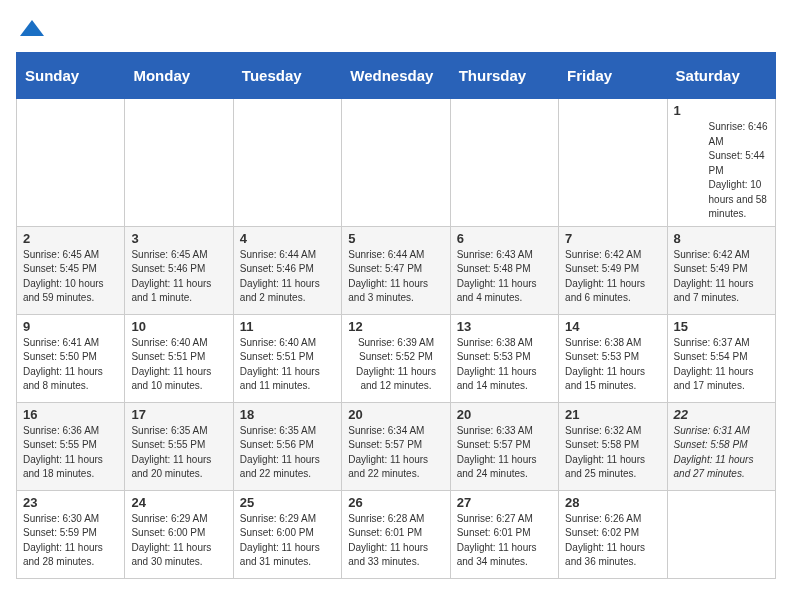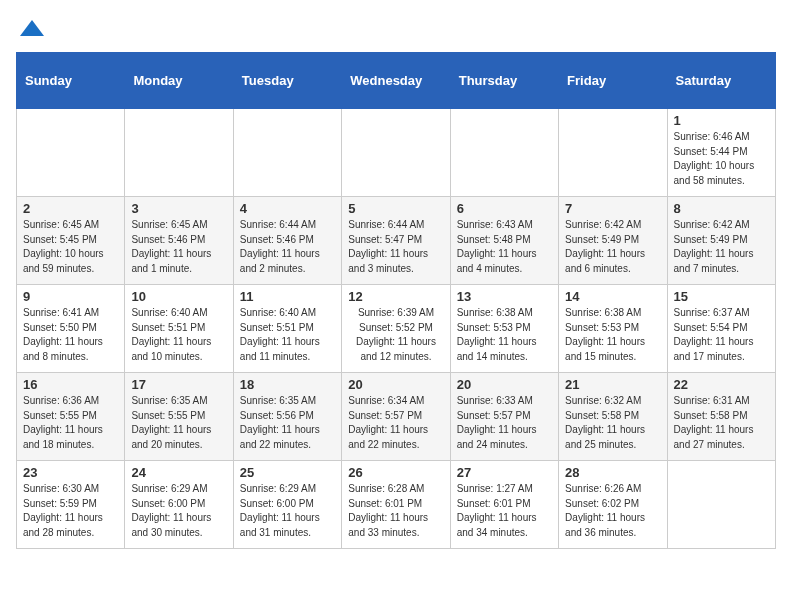--- a/index.html
+++ b/index.html
@@ -45,23 +45,23 @@
       color: #333;
     }
     .calendar {
       width: 100%;
       border-collapse: collapse;
       border: 1px solid #ccc;
     }
     .calendar th {
       background-color: #2962b8;
       color: white;
-      font-size: 13px;
+      font-size: 15px;
       font-weight: bold;
-      padding: 20px 8px;
+      padding: 14px 8px;
       text-align: left;
       border: 1px solid #2962b8;
     }
     .calendar td {
       border: 1px solid #ccc;
       vertical-align: top;
       padding: 4px 6px;
       font-size: 10.5px;
       color: #333;
       height: 88px;
@@ -129,21 +129,21 @@
   <tbody>
   <tr>
         <td class="empty-cell"></td>
         <td class="empty-cell"></td>
         <td class="empty-cell"></td>
         <td class="empty-cell"></td>
         <td class="empty-cell"></td>
         <td class="empty-cell"></td>
         <td style="background-color: rgb(255, 255, 255);">
           <span class="day-num">1</span>
-          <div class="cell-text" style="white-space: pre-line;">Sunrise: 6:46 AM
+          <div class="cell-text" style="white-space: pre-line; margin-left: 35px;">Sunrise: 6:46 AM
 Sunset: 5:44 PM
 Daylight: 10 hours and 58 minutes.</div>
         </td>
       </tr>
       <tr>
         <td style="background-color: rgb(245, 245, 245);">
           <span class="day-num">2</span>
           <div class="cell-text" style="white-space: pre-line;">Sunrise: 6:45 AM
 Sunset: 5:45 PM
 Daylight: 10 hours and 59 minutes.</div>
@@ -259,21 +259,21 @@
           <div class="cell-text" style="white-space: pre-line;">Sunrise: 6:33 AM
 Sunset: 5:57 PM
 Daylight: 11 hours and 24 minutes.</div>
         </td>
         <td style="background-color: rgb(245, 245, 245);">
           <span class="day-num">21</span>
           <div class="cell-text" style="white-space: pre-line;">Sunrise: 6:32 AM
 Sunset: 5:58 PM
 Daylight: 11 hours and 25 minutes.</div>
         </td>
-        <td style="background-color: rgb(245, 245, 245);">
+        <td style="background-color: rgb(245, 245, 245); font-style: italic;">
           <span class="day-num">22</span>
           <div class="cell-text" style="white-space: pre-line;">Sunrise: 6:31 AM
 Sunset: 5:58 PM
 Daylight: 11 hours and 27 minutes.</div>
         </td>
       </tr>
       <tr>
         <td style="background-color: rgb(255, 255, 255);">
           <span class="day-num">23</span>
           <div class="cell-text" style="white-space: pre-line;">Sunrise: 6:30 AM
@@ -293,21 +293,21 @@
 Daylight: 11 hours and 31 minutes.</div>
         </td>
         <td style="background-color: rgb(255, 255, 255);">
           <span class="day-num">26</span>
           <div class="cell-text" style="white-space: pre-line;">Sunrise: 6:28 AM
 Sunset: 6:01 PM
 Daylight: 11 hours and 33 minutes.</div>
         </td>
         <td style="background-color: rgb(255, 255, 255); margin-left: 38px;">
           <span class="day-num">27</span>
-          <div class="cell-text" style="white-space: pre-line;">Sunrise: 1:27 AM
+          <div class="cell-text" style="white-space: pre-line;">Sunrise: 6:27 AM
 Sunset: 6:01 PM
 Daylight: 11 hours and 34 minutes.</div>
         </td>
         <td style="background-color: rgb(255, 255, 255);">
           <span class="day-num">28</span>
           <div class="cell-text" style="white-space: pre-line;">Sunrise: 6:26 AM
 Sunset: 6:02 PM
 Daylight: 11 hours and 36 minutes.</div>
         </td>
         <td class="empty-cell"></td>

